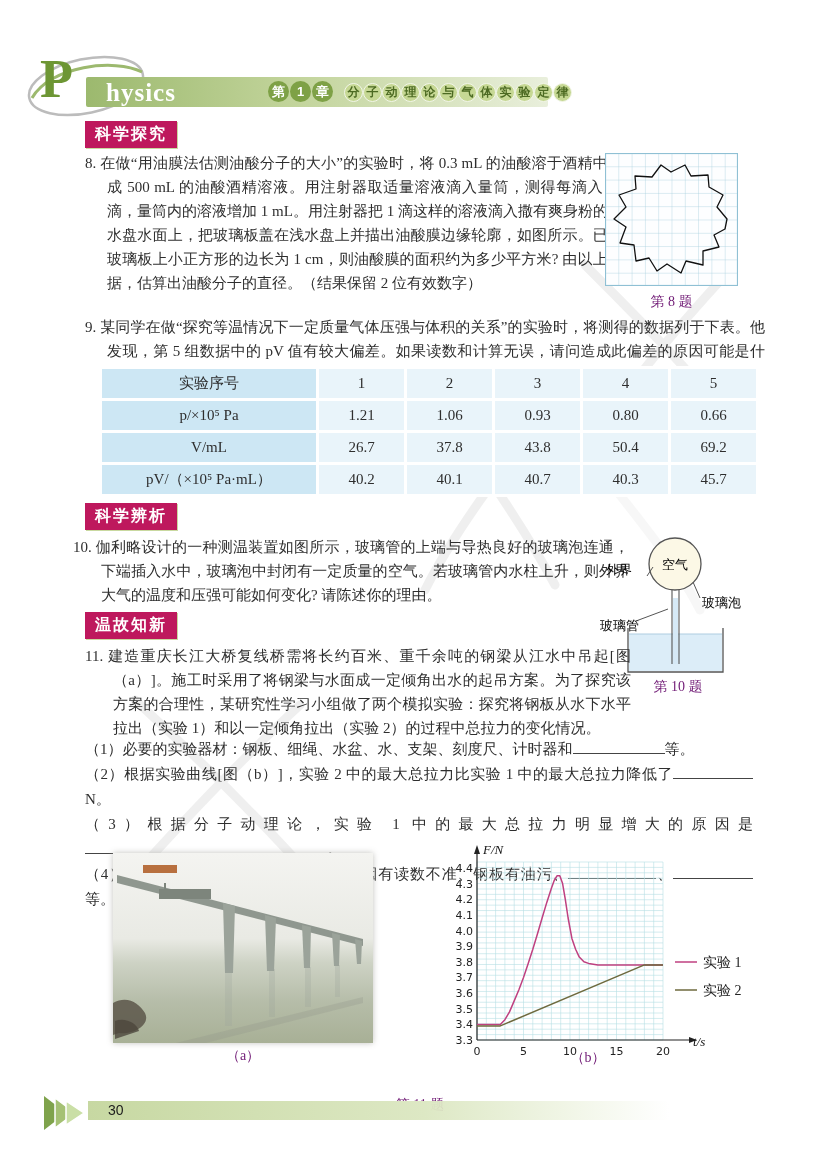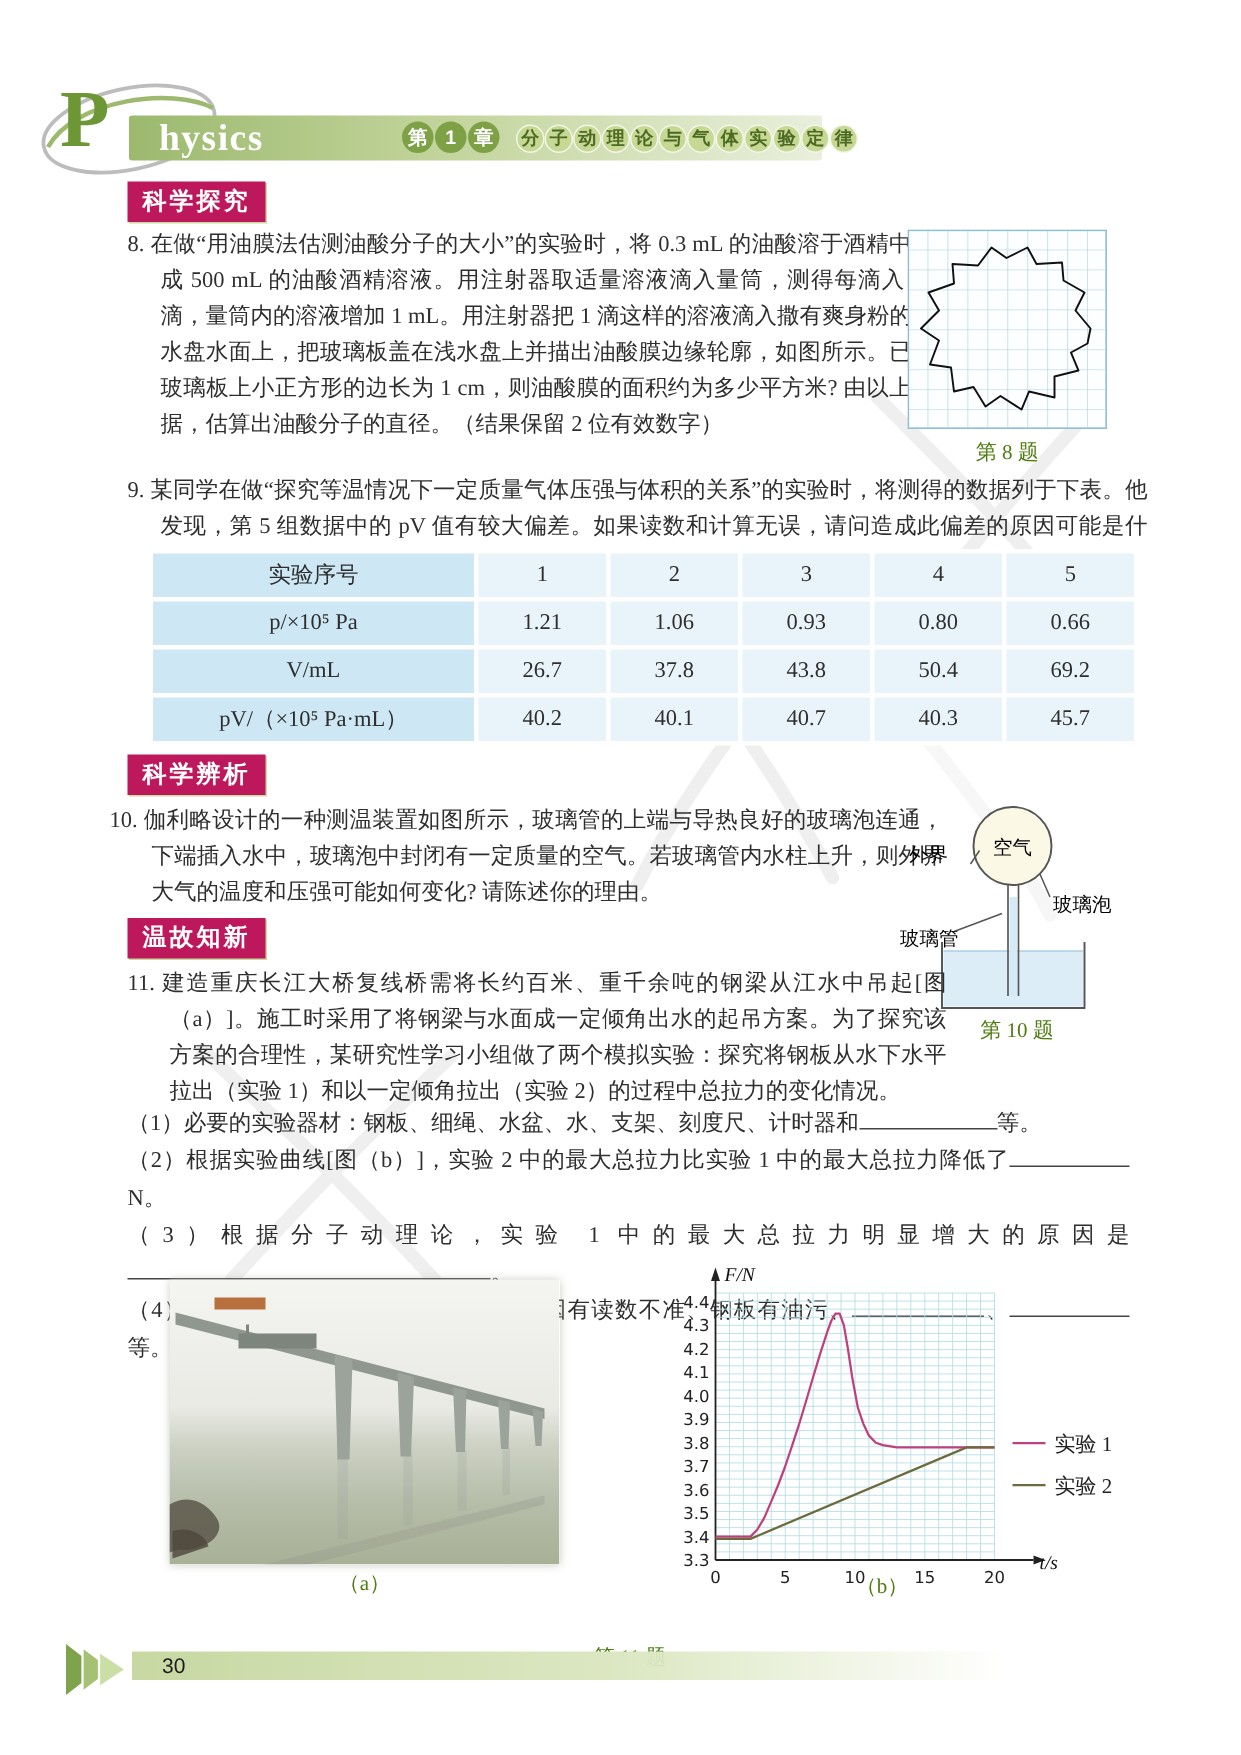--- a/index.html
+++ b/index.html
@@ -32,21 +32,21 @@
   .hang{text-indent:-22px;padding-left:22px;}
   .hang2{text-indent:-28px;padding-left:28px;}
   .fig-spacer{float:right;width:140px;height:78px;}
 
   
   table.qtable{border-collapse:separate;border-spacing:3px;background:#ffffff;}
   table.qtable td{height:29px;text-align:center;font-size:15px;padding:0 4px;}
   td.hdr{background:#cde7f4;width:206px;}
   td.val{background:#e9f4fa;width:77px;}
 
-  .caption{font-size:14px;text-align:center;color:#4d7c0f;}
+  .caption{font-size:14px;text-align:center;color:#701a75;}
 
   
   .blank{display:inline-block;border-bottom:1px solid #444;height:14px;vertical-align:baseline;}
 
   
   .tick{font-size:11px;fill:#222;font-family:"DejaVu Sans","Liberation Sans",sans-serif;}
   .axis-label{font-size:13px;font-style:italic;fill:#111;}
   .legend{font-size:14px;fill:#222;}
 
   

